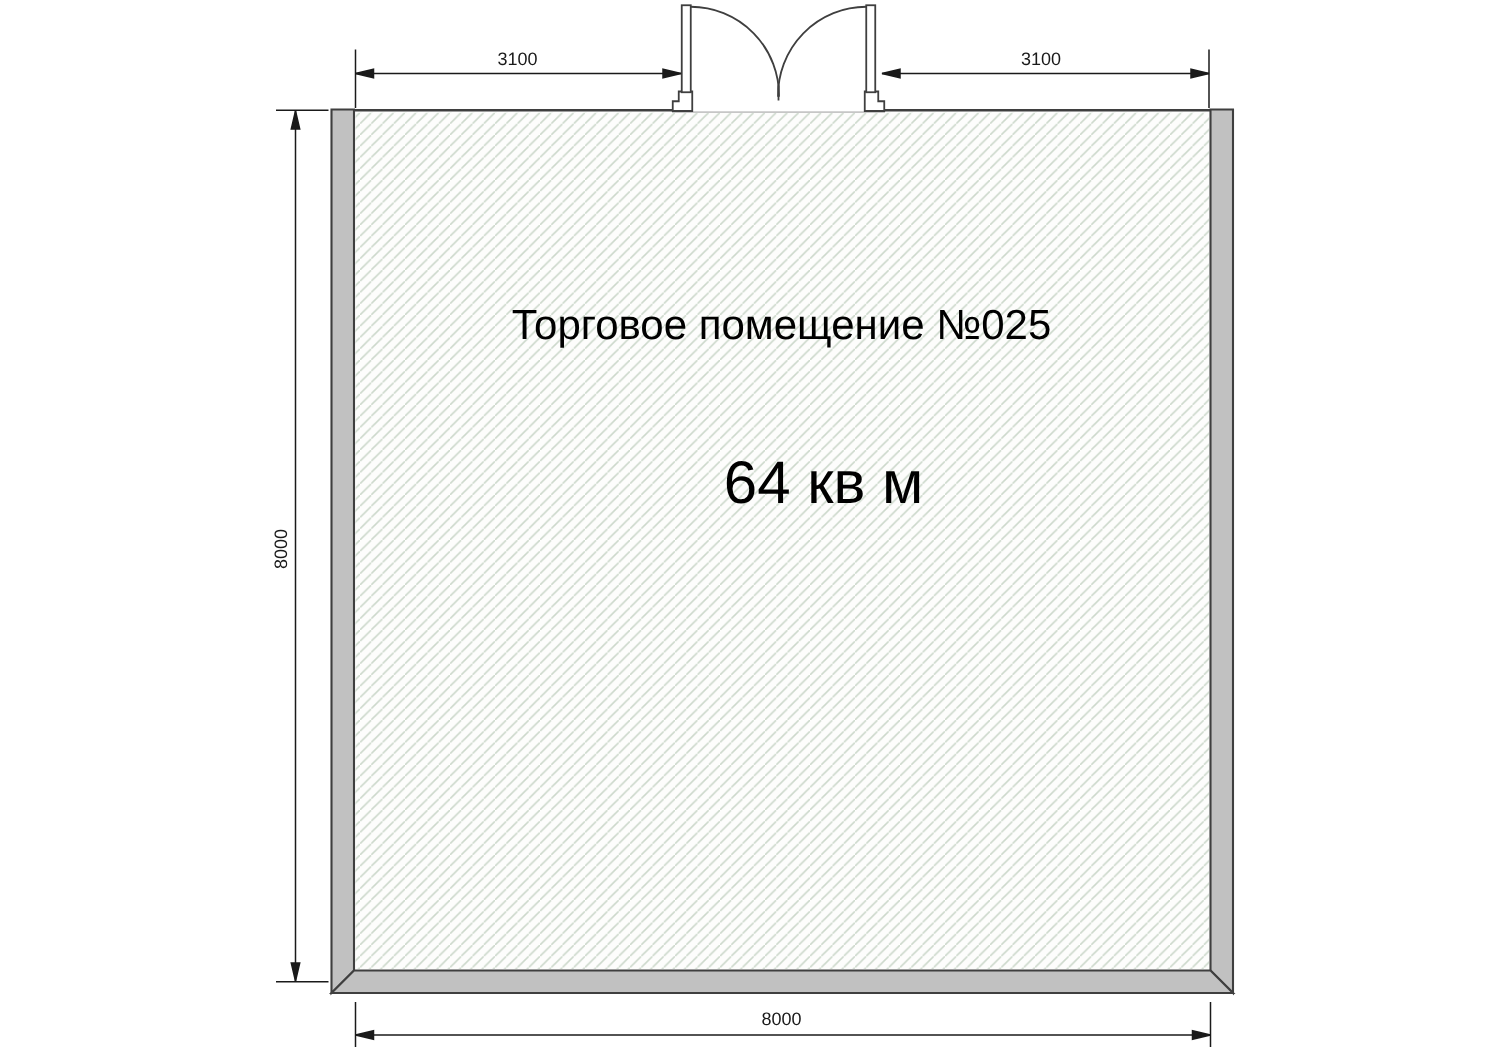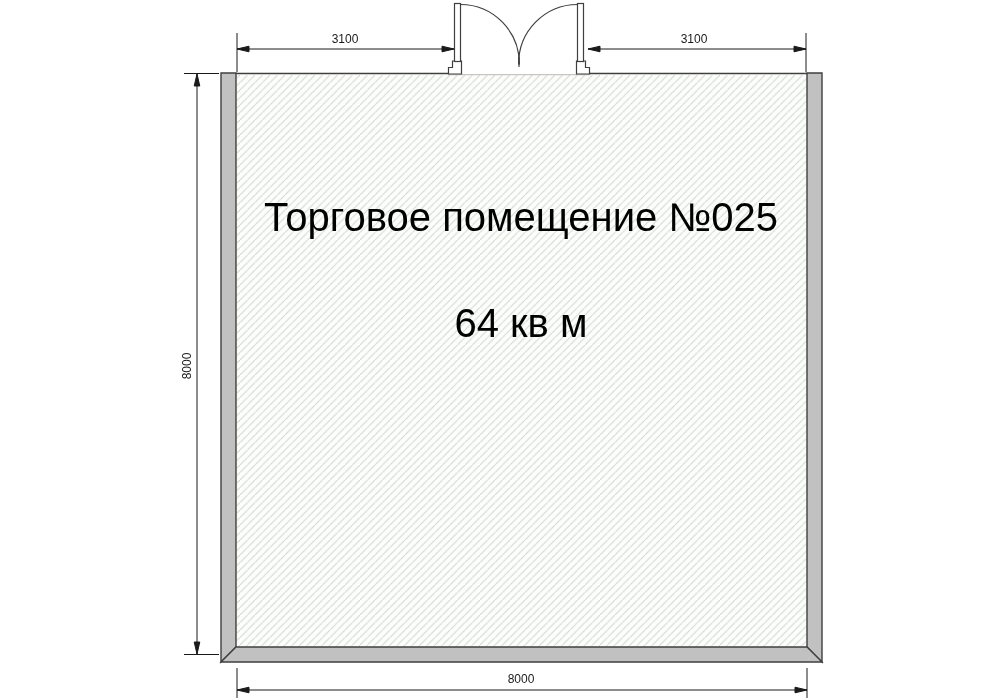--- a/index.html
+++ b/index.html
@@ -22,25 +22,25 @@
   }
   .label {
     position: absolute;
     color: var(--text, #000);
     white-space: nowrap;
     transform: translate(-50%, -50%);
   }
   .room-title {
     left: 521px;
     top: 217px;
-    font-size: 40px;
+    font-size: 28px;
     letter-spacing: 0px;
   }
   .room-area {
-    left: 521px;
+    left: 549px;
     top: 323px;
     font-size: 40px;
   }
   .dim-label {
     font-size: 12px;
     color: var(--dimension-line, #1a1a1a);
   }
   .dim-top-left  { left: 345px; top: 39px; }
   .dim-top-right { left: 694px; top: 39px; }
   .dim-bottom    { left: 521px; top: 679px; }

